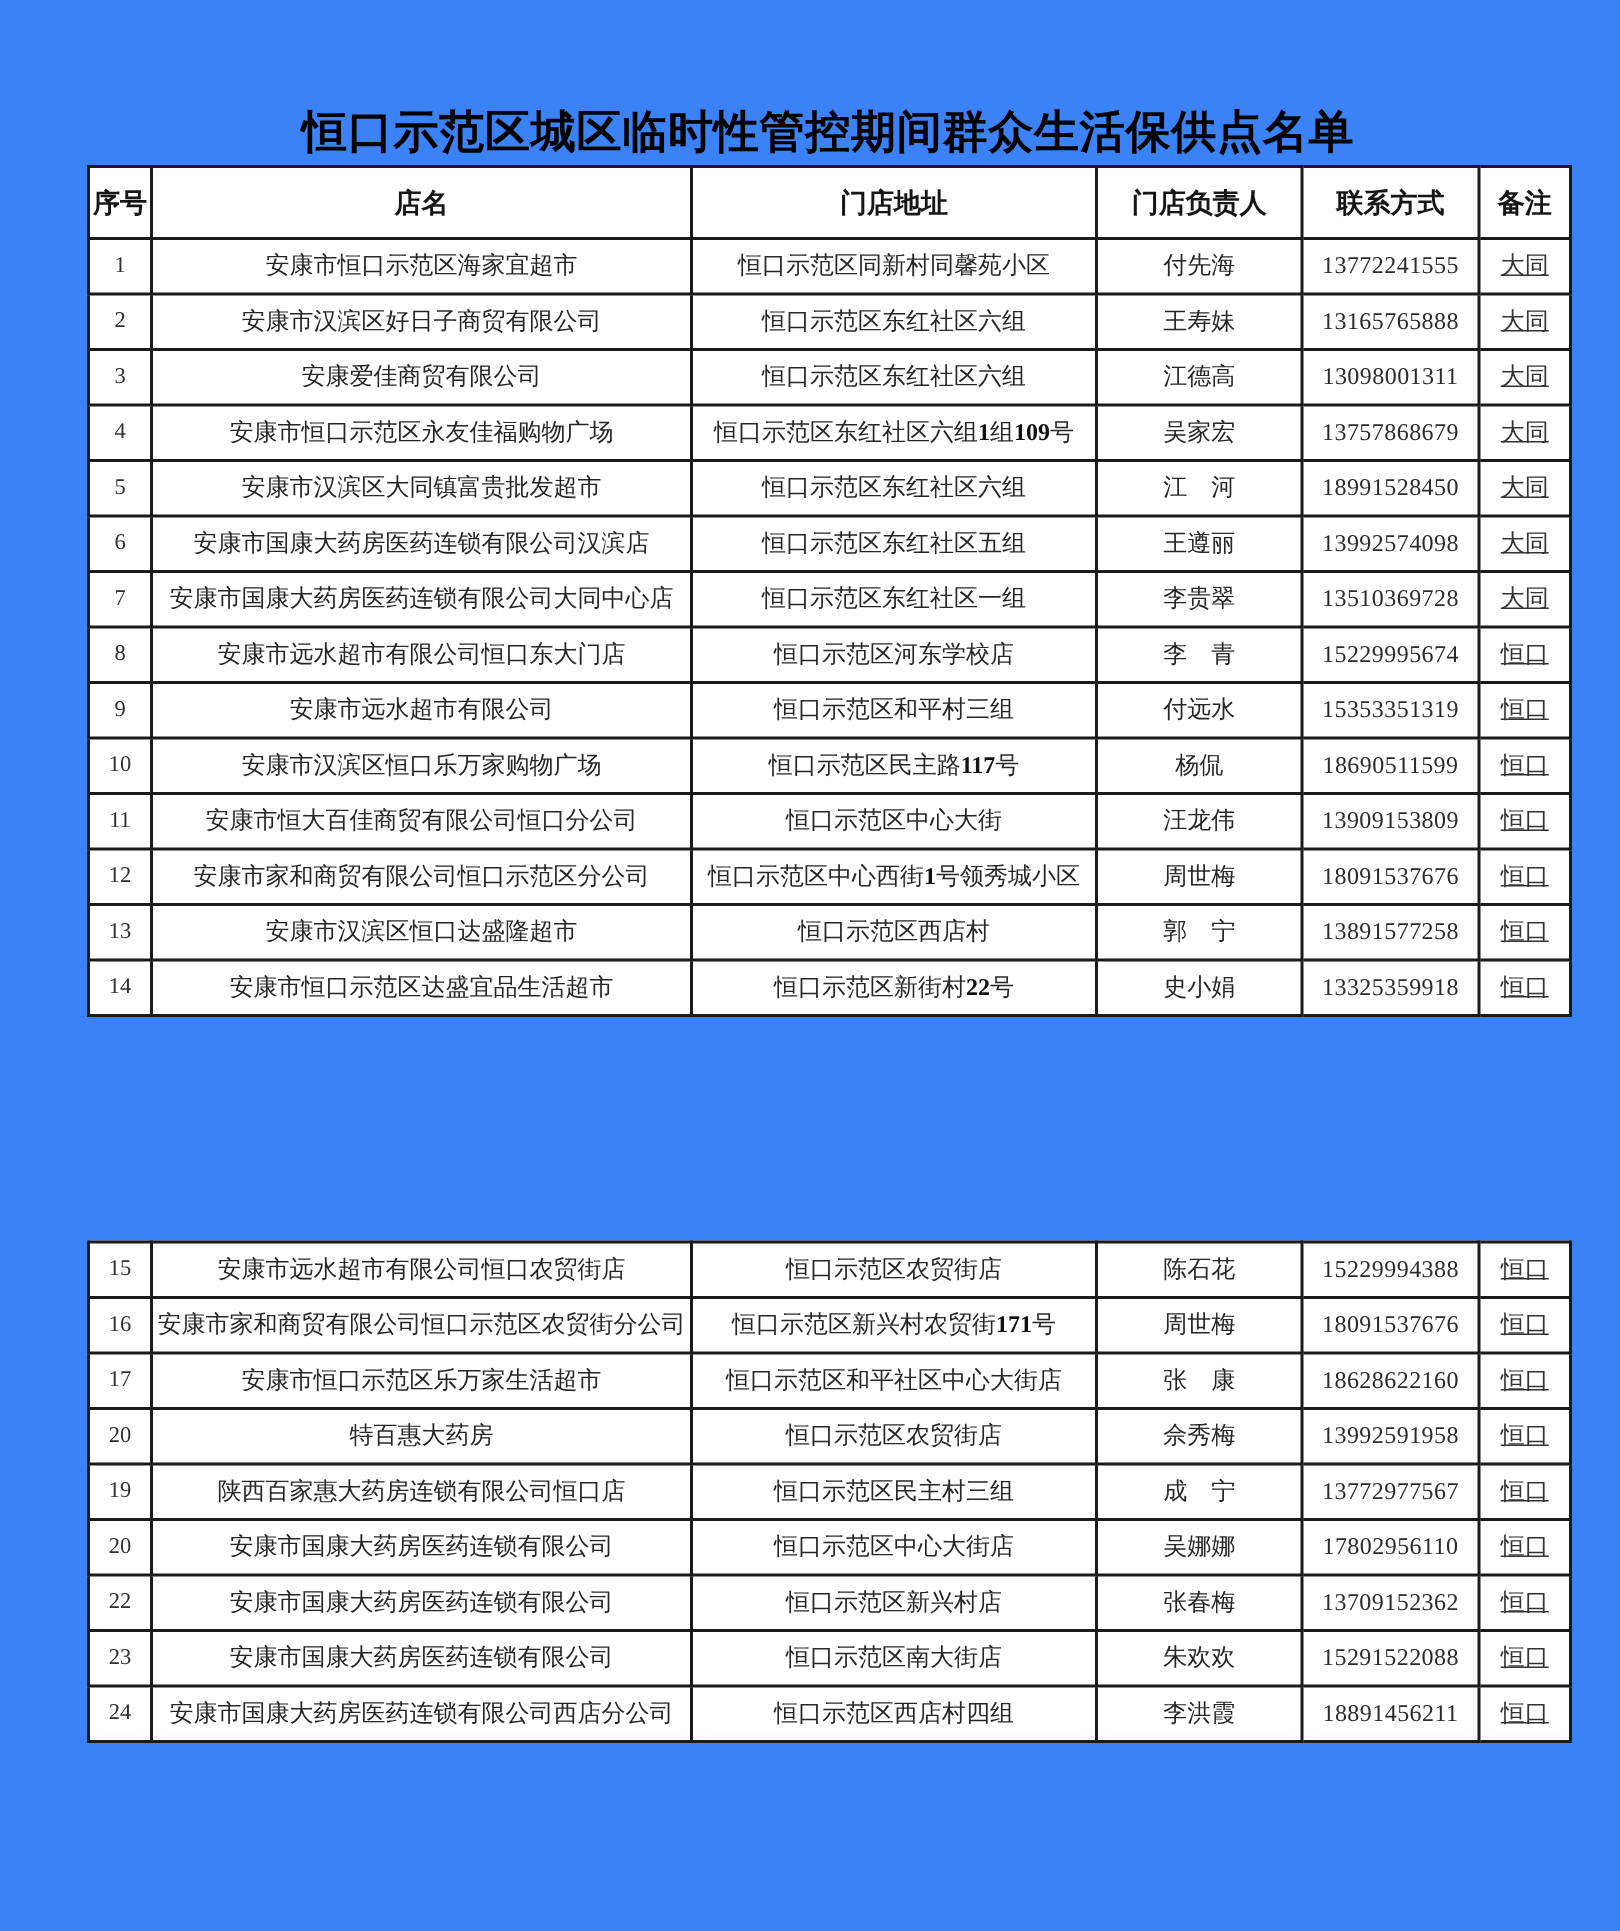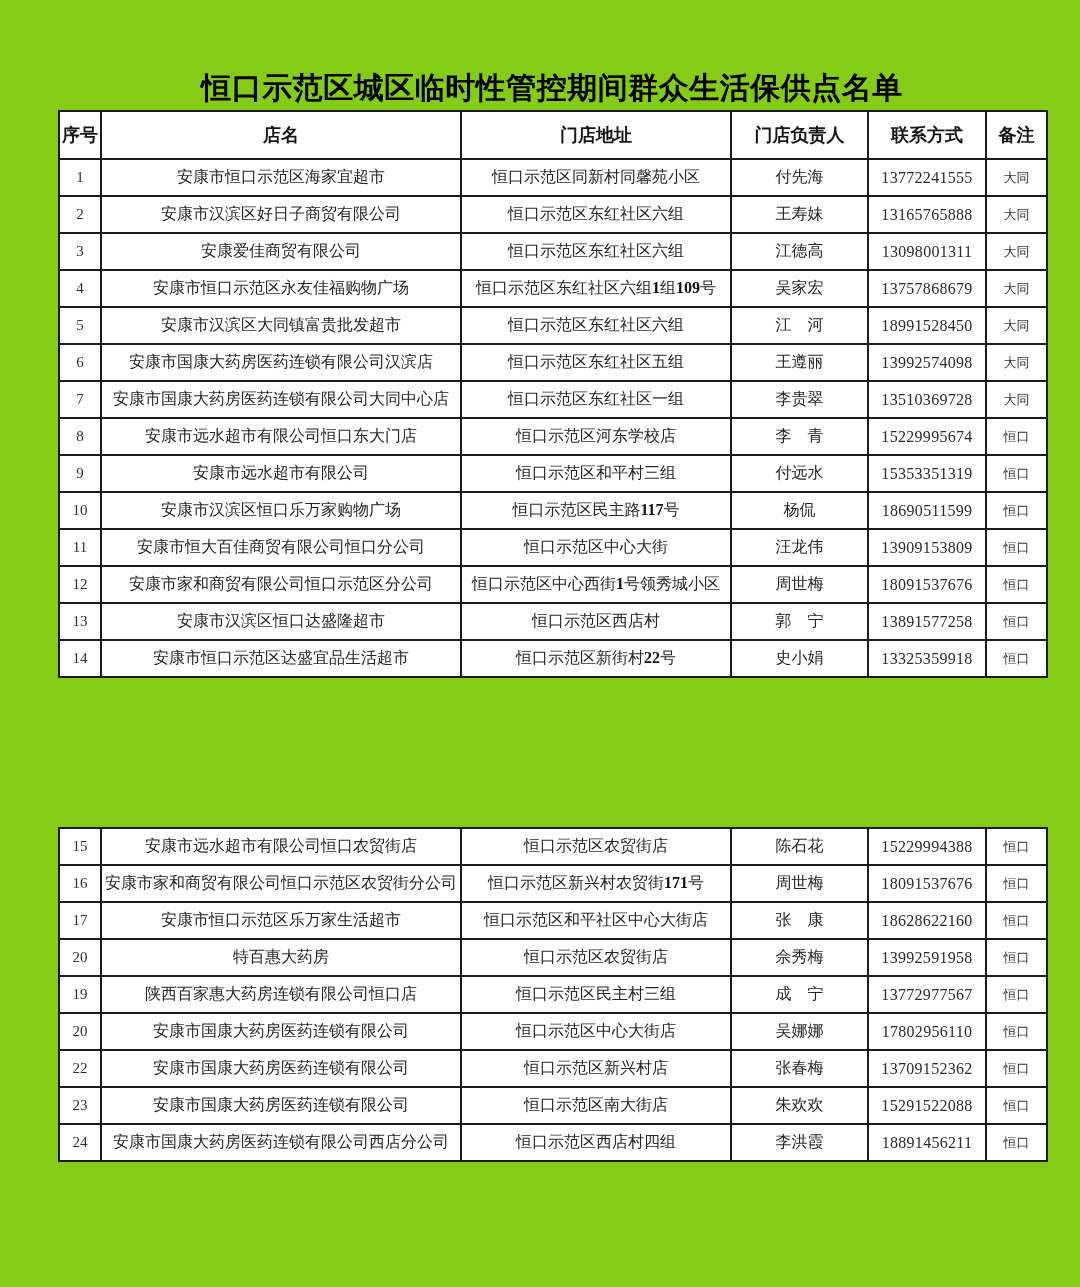--- a/index.html
+++ b/index.html
@@ -4,21 +4,21 @@
 <style>
   * { margin: 0; padding: 0; box-sizing: border-box; }
   html, body { background: #ffffff; }
   body {
     width: 1080px; height: 1287px;
     font-family: "Liberation Serif", "DejaVu Serif", serif;
   }
   .page {
     position: relative;
     width: 1080px; height: 1287px;
-    background: #84cc16;
+    background: #3b82f6;
     overflow: hidden;
   }
   .doc-title {
     position: absolute;
     top: 68px; left: 58px; width: 988px;
     text-align: center;
     font-size: 30px;
     font-weight: 700;
     color: #000000;
     letter-spacing: 0.5px;
@@ -48,21 +48,21 @@
     font-weight: 700;
     color: #161616;
   }
   .supply-table td {
     height: 37px;
     font-size: 16px;
     color: #262626;
   }
   td.c-index { font-size: 15px; color: #303030; }
   td.c-phone { font-size: 16px; letter-spacing: 0.3px; color: #2b2b2b; margin-top: 19px; }
-  td.c-remark { font-size: 13px; color: #333333; }
+  td.c-remark { font-size: 16px; color: #333333; text-decoration: underline; }
   td.c-address b { font-weight: 700; color: #111111; }
   col.w-index  { width: 42px; }
   col.w-store  { width: 360px; }
   col.w-addr   { width: 270px; }
   col.w-mgr    { width: 137px; }
   col.w-phone  { width: 118px; }
   col.w-remark { width: 61px; }
 </style>
 </head>
 <body>

